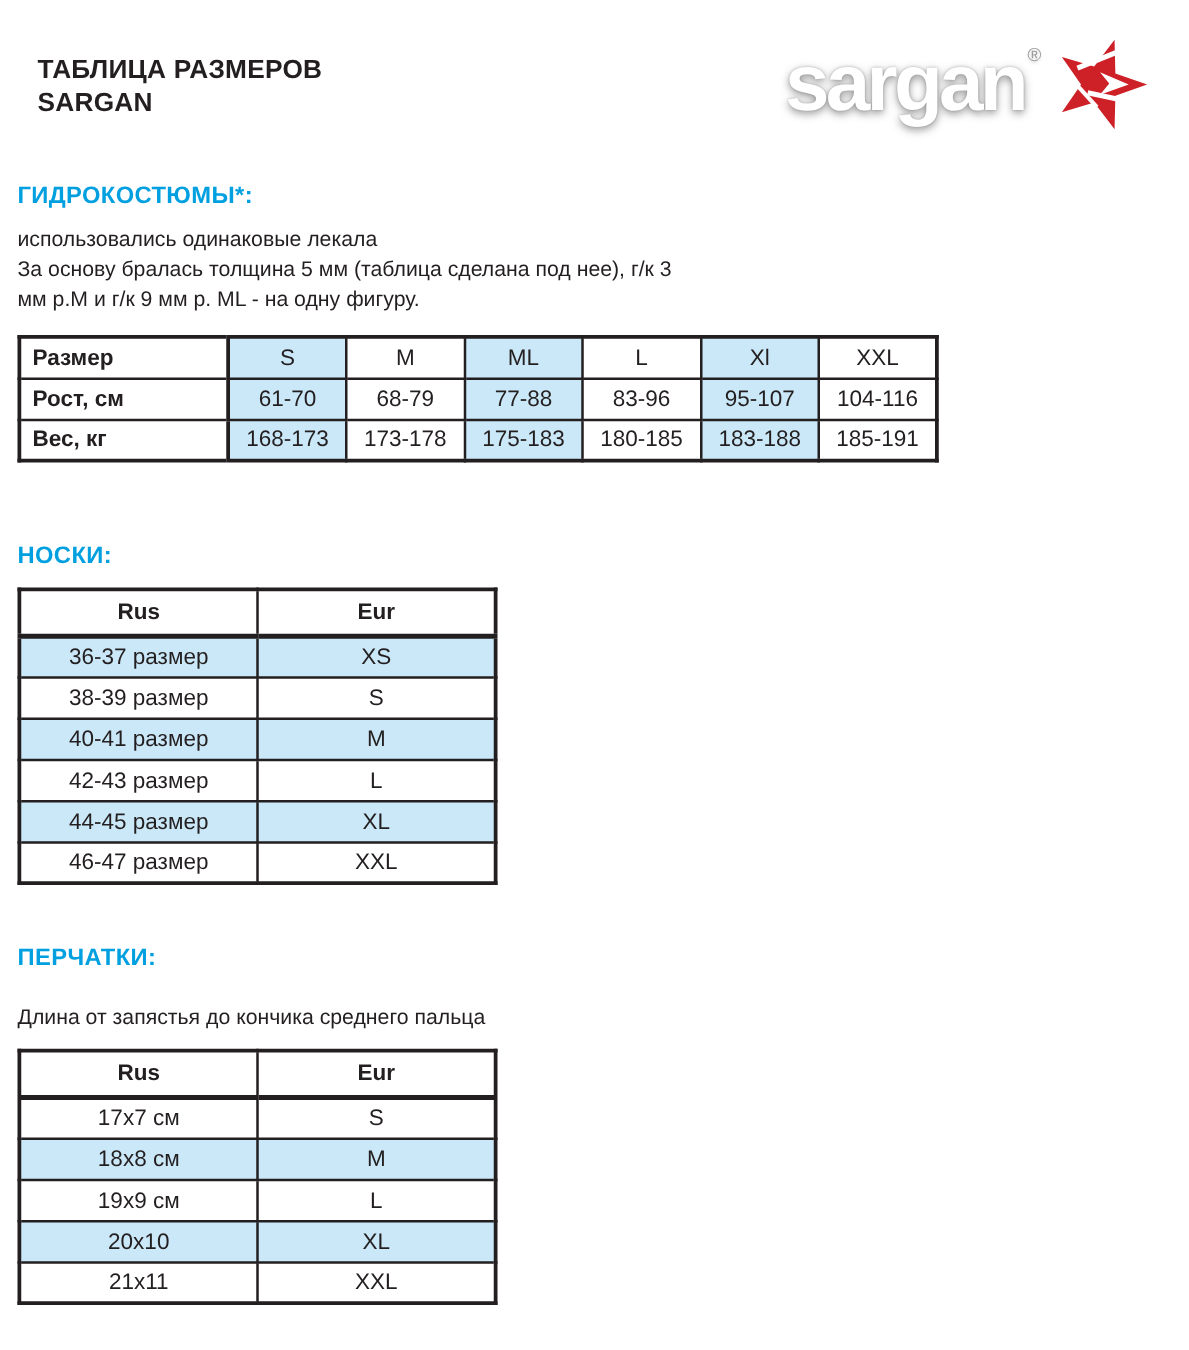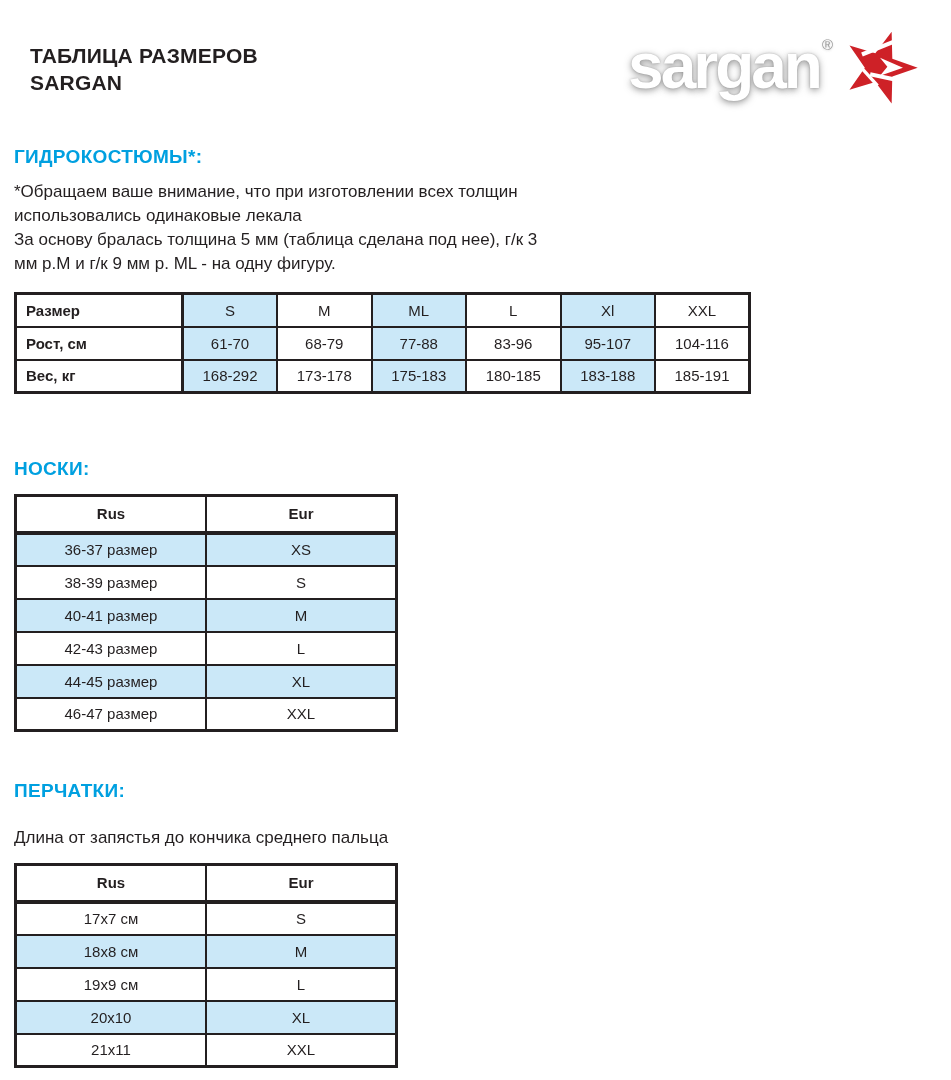--- a/index.html
+++ b/index.html
@@ -71,21 +71,21 @@
     line-height:24px;
   }
   .subtitle{
     margin-top:25px;
     font-size:17px;
     line-height:22px;
   }
 
   
   table{border-collapse:collapse;}
-  td,th{font-size:15px;text-align:center;vertical-align:middle;}
+  td,th{font-size:18px;text-align:center;vertical-align:middle;}
 
   
   .wt{
     margin-top:16px;
     width:737px;
     border:3px solid var(--ink);
     table-layout:fixed;
   }
   .wt td{
     border:2px solid var(--ink);
@@ -137,21 +137,20 @@
 <div class="content">
 
   <h1 class="doc-title">
     <span>ТАБЛИЦА РАЗМЕРОВ</span><br>
     <span>SARGAN</span>
   </h1>
 
   <h2 class="sec-head wetsuits">ГИДРОКОСТЮМЫ*:</h2>
 
   <div class="note">
-    <div>*Обращаем ваше внимание, что при изготовлении всех толщин</div>
     <div>использовались одинаковые лекала</div>
     <div>За основу бралась толщина 5 мм (таблица сделана под нее), г/к 3</div>
     <div>мм р.М и г/к 9 мм р. ML - на одну фигуру.</div>
   </div>
 
   <table class="wt">
     <tbody>
         <tr>
       <td class="lbl">Размер</td>
       <td class="hl">S</td>
@@ -165,21 +164,21 @@
       <td class="lbl">Рост, см</td>
       <td class="hl">61-70</td>
       <td>68-79</td>
       <td class="hl">77-88</td>
       <td>83-96</td>
       <td class="hl">95-107</td>
       <td>104-116</td>
     </tr>
     <tr>
       <td class="lbl">Вес, кг</td>
-      <td class="hl">168-292</td>
+      <td class="hl">168-173</td>
       <td>173-178</td>
       <td class="hl">175-183</td>
       <td>180-185</td>
       <td class="hl">183-188</td>
       <td>185-191</td>
     </tr>
   </tbody>
     </table>
 
   <h2 class="sec-head socks">НОСКИ:</h2>

